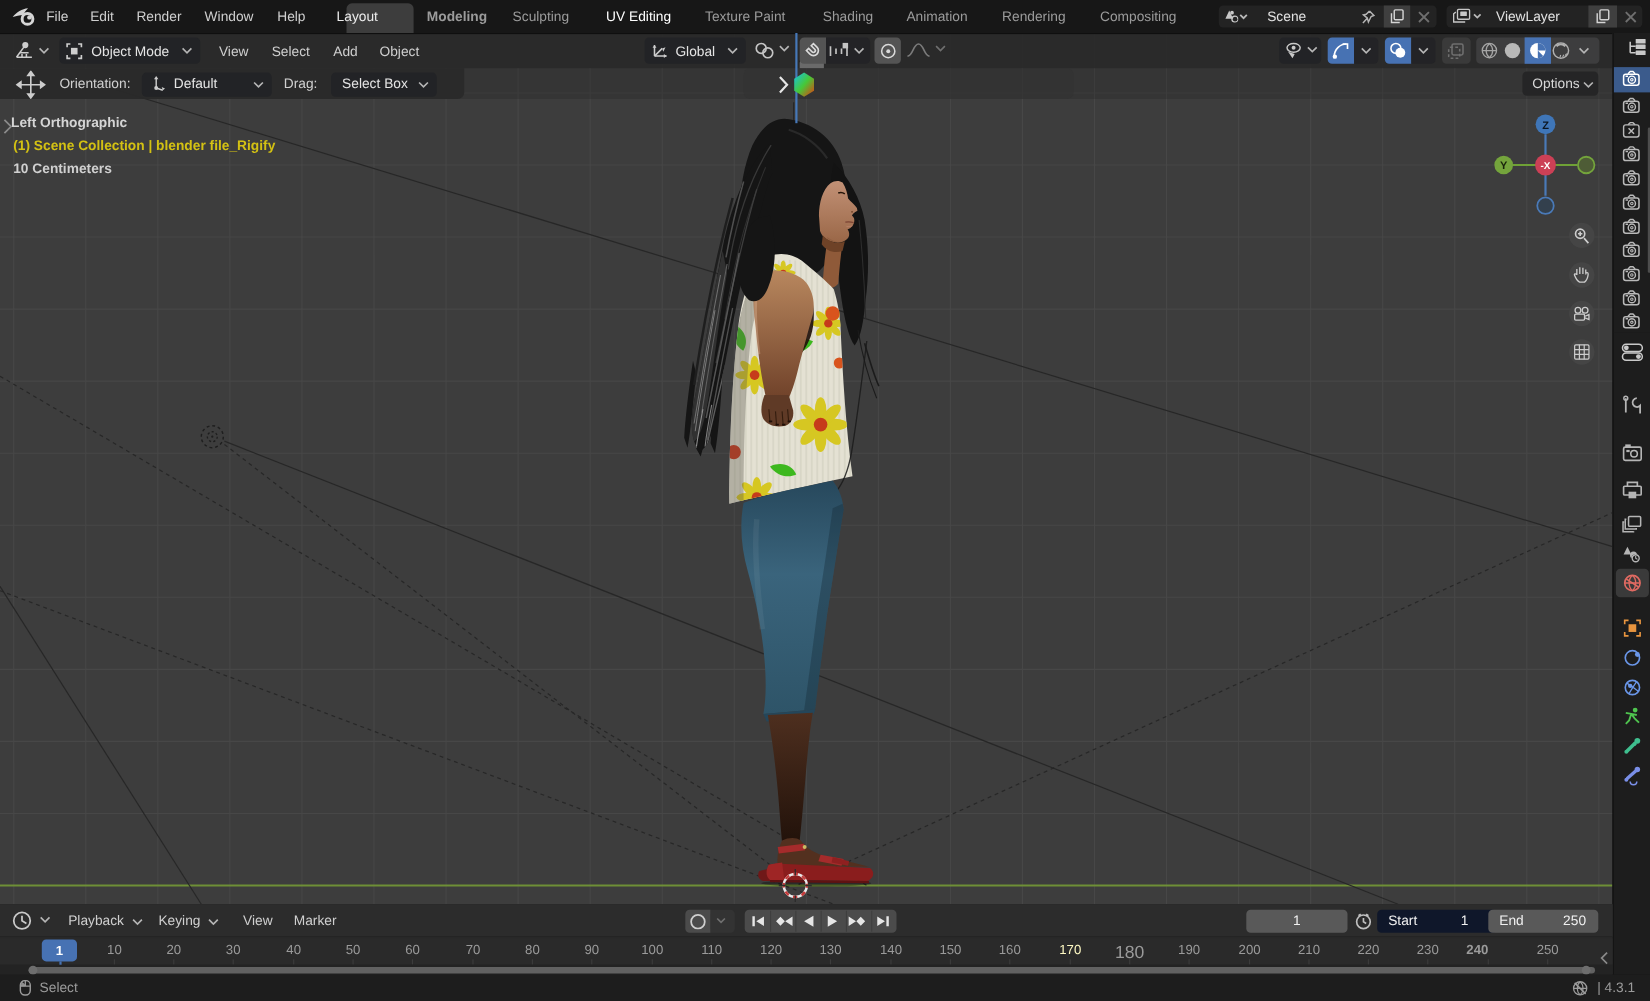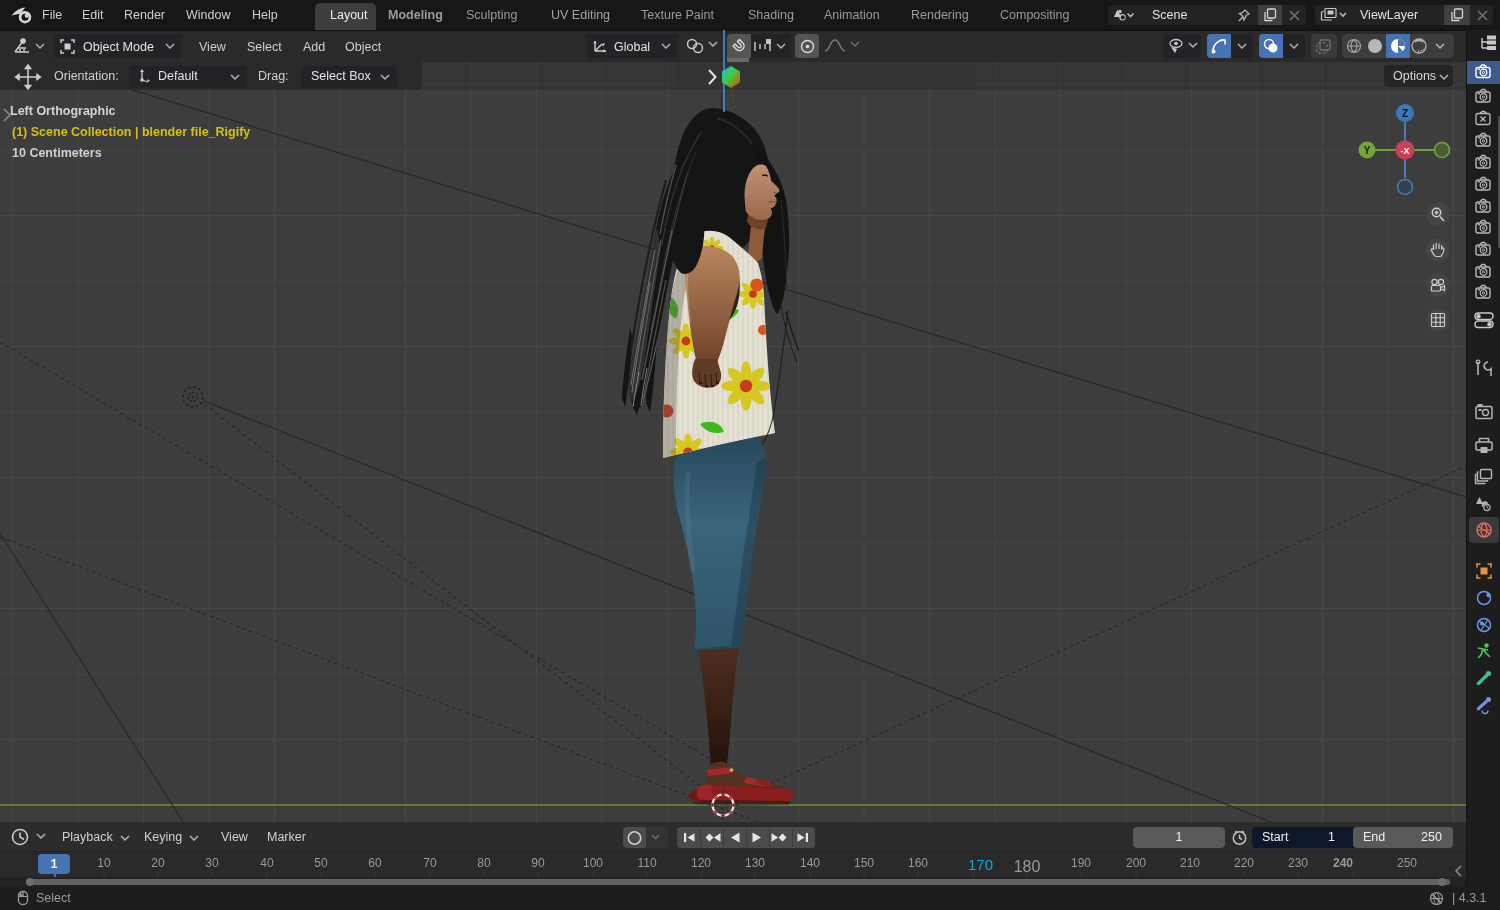--- a/index.html
+++ b/index.html
@@ -21,24 +21,24 @@
       <circle cx="15.7" cy="10.8" r="2" fill="#d6d6d6"></circle>
       <path d="M0.5,10.5 C4,6 9,3 14.5,2.5 C12.5,4.5 11,6.5 10.2,8.4 C6.8,9 3.4,9.7 0.5,10.5 Z" fill="#d6d6d6"></path>
     </svg>
     <div class="abs txt" style="left:42px;top:8px;">File</div>
     <div class="abs txt" style="left:82px;top:8px;">Edit</div>
     <div class="abs txt" style="left:124px;top:8px;">Render</div>
     <div class="abs txt" style="left:186px;top:8px;">Window</div>
     <div class="abs txt" style="left:252px;top:8px;">Help</div>
 
     <div class="abs" style="left:315px;top:3px;width:61px;height:27px;background:#3d3d3d;border-radius:5px 5px 0 0;"></div>
-    <div class="abs txt" style="left:330px;top:8px;color:#ececec;">Layout</div>
+    <div class="abs txt" style="left:306px;top:8px;color:#ececec;">Layout</div>
     <div class="abs txt" style="left:388px;top:8px;color:#9b9b9b;font-weight:bold;">Modeling</div>
     <div class="abs txt" style="left:466px;top:8px;color:#9b9b9b;">Sculpting</div>
-    <div class="abs txt" style="left:551px;top:8px;color:#a3a3a3;">UV Editing</div>
+    <div class="abs txt" style="left:551px;top:8px;color:#ffffff;">UV Editing</div>
     <div class="abs txt" style="left:641px;top:8px;color:#9b9b9b;">Texture Paint</div>
     <div class="abs txt" style="left:748px;top:8px;color:#9b9b9b;">Shading</div>
     <div class="abs txt" style="left:824px;top:8px;color:#9b9b9b;">Animation</div>
     <div class="abs txt" style="left:911px;top:8px;color:#9b9b9b;">Rendering</div>
     <div class="abs txt" style="left:1000px;top:8px;color:#9b9b9b;">Compositing</div>
 
     <div class="abs" style="left:1108px;top:5px;width:198px;height:20px;background:#232323;border-radius:4px;"></div>
     <svg class="abs" style="left:1113px;top:8px;" width="26" height="14" viewBox="0 0 26 14">
       <path d="M4.5,1.5 L8,9 L1,9 Z" fill="#c8c8c8"></path>
       <circle cx="9.5" cy="9.2" r="3.2" fill="#c8c8c8"></circle>
@@ -652,21 +652,21 @@
         <div class="abs" style="left:410px;top:3px;width:40px;text-align:center;color:#9a9a9a;font-size:12px;">70</div>
         <div class="abs" style="left:464px;top:3px;width:40px;text-align:center;color:#9a9a9a;font-size:12px;">80</div>
         <div class="abs" style="left:518px;top:3px;width:40px;text-align:center;color:#9a9a9a;font-size:12px;">90</div>
         <div class="abs" style="left:573px;top:3px;width:40px;text-align:center;color:#9a9a9a;font-size:12px;">100</div>
         <div class="abs" style="left:627px;top:3px;width:40px;text-align:center;color:#9a9a9a;font-size:12px;">110</div>
         <div class="abs" style="left:681px;top:3px;width:40px;text-align:center;color:#9a9a9a;font-size:12px;">120</div>
         <div class="abs" style="left:735px;top:3px;width:40px;text-align:center;color:#9a9a9a;font-size:12px;">130</div>
         <div class="abs" style="left:790px;top:3px;width:40px;text-align:center;color:#9a9a9a;font-size:12px;">140</div>
         <div class="abs" style="left:844px;top:3px;width:40px;text-align:center;color:#9a9a9a;font-size:12px;">150</div>
         <div class="abs" style="left:898px;top:3px;width:40px;text-align:center;color:#9a9a9a;font-size:12px;">160</div>
-        <div class="abs" style="left:953px;top:3px;width:40px;text-align:right;color:#0ea5e9;font-size:15px;">170</div>
+        <div class="abs" style="left:953px;top:3px;width:40px;text-align:center;color:#fef9c3;font-size:12px;">170</div>
         <div class="abs" style="left:1007px;top:5px;width:40px;text-align:center;color:#9a9a9a;font-size:16px;">180</div>
         <div class="abs" style="left:1061px;top:3px;width:40px;text-align:center;color:#9a9a9a;font-size:12px;">190</div>
         <div class="abs" style="left:1116px;top:3px;width:40px;text-align:center;color:#9a9a9a;font-size:12px;">200</div>
         <div class="abs" style="left:1170px;top:3px;width:40px;text-align:center;color:#9a9a9a;font-size:12px;">210</div>
         <div class="abs" style="left:1224px;top:3px;width:40px;text-align:center;color:#9a9a9a;font-size:12px;">220</div>
         <div class="abs" style="left:1278px;top:3px;width:40px;text-align:center;color:#9a9a9a;font-size:12px;">230</div>
         <div class="abs" style="left:1333px;top:3px;width:40px;color:#9a9a9a;font-size:12px;font-weight:bold;">240</div>
         <div class="abs" style="left:1387px;top:3px;width:40px;text-align:center;color:#9a9a9a;font-size:12px;">250</div>
       </div>
 

